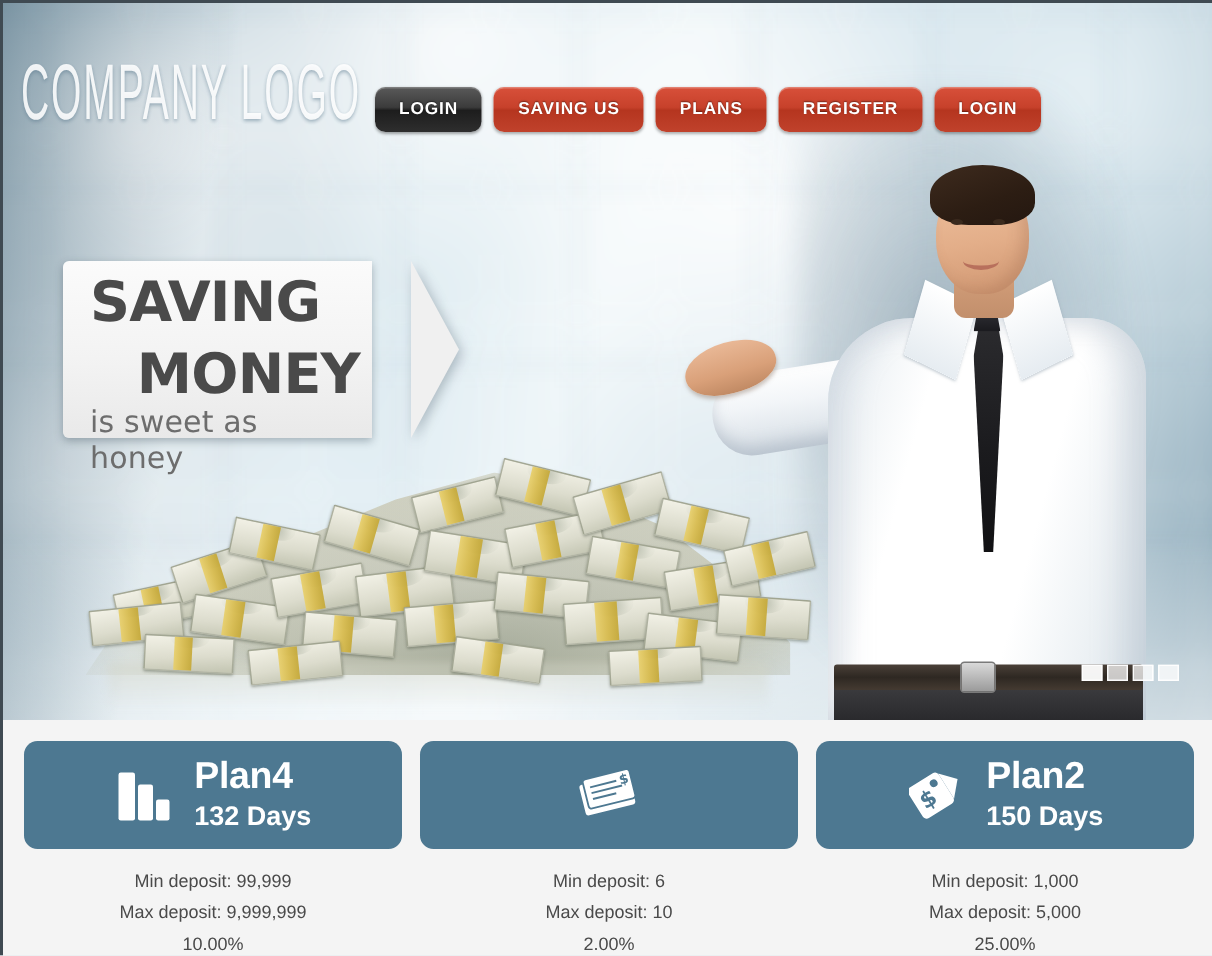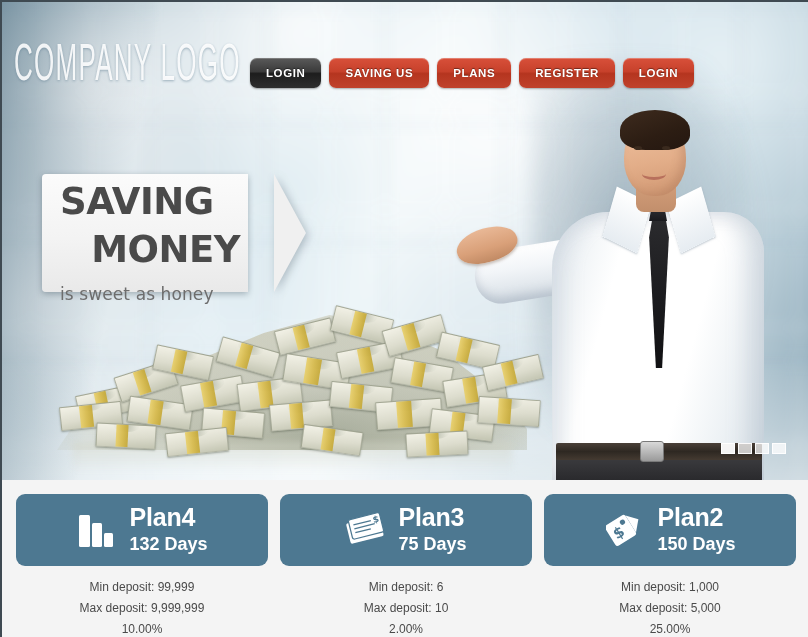--- a/index.html
+++ b/index.html
@@ -153,23 +153,23 @@
     font-family: "DejaVu Sans", sans-serif;
     font-size: 37px;
     font-weight: bold;
     color: #4a4a4a;
     line-height: 0.98;
     letter-spacing: -0.5px;
   }
   .banner-l2 { margin-top: 12px; text-align: right; }
   .banner-l3 {
     font-family: "DejaVu Sans", sans-serif;
-    font-size: 17px;
+    font-size: 20px;
     color: #6d6d6d;
-    margin-top: 15px;
+    margin-top: 0;
     letter-spacing: 0.1px;
   }
 
   
   .money {
     position: absolute;
     left: 30px; bottom: 8px;
     width: 520px; height: 200px;
   }
   .money-heap {
@@ -532,24 +532,20 @@
             <g transform="rotate(-14 21 18)">
               <rect x="3" y="7" width="34" height="21" rx="2" fill="#ffffff"></rect>
               <rect x="6" y="4" width="32" height="20" rx="2" fill="#ffffff" stroke="#4d7891" stroke-width="1.2"></rect>
               <line x1="10" y1="10" x2="28" y2="10" stroke="#4d7891" stroke-width="1.3"></line>
               <line x1="10" y1="14" x2="31" y2="14" stroke="#4d7891" stroke-width="1.3"></line>
               <line x1="10" y1="18" x2="26" y2="18" stroke="#4d7891" stroke-width="1.3"></line>
               <text x="30" y="13" font-family="DejaVu Sans, sans-serif" font-size="9" font-weight="bold" fill="#4d7891">$</text>
             </g>
           </svg>
         </span>
-        <span class="plan-titles">
-          <span class="plan-name">Plan3</span>
-          <span class="plan-days">75 Days</span>
-        </span>
       </div>
       <div class="plan-meta">
         <div>Min deposit: 6</div>
         <div>Max deposit: 10</div>
         <div class="plan-pct">2.00%</div>
       </div>
     </div>
 
     <div class="plan-col">
       <div class="plan-card">

